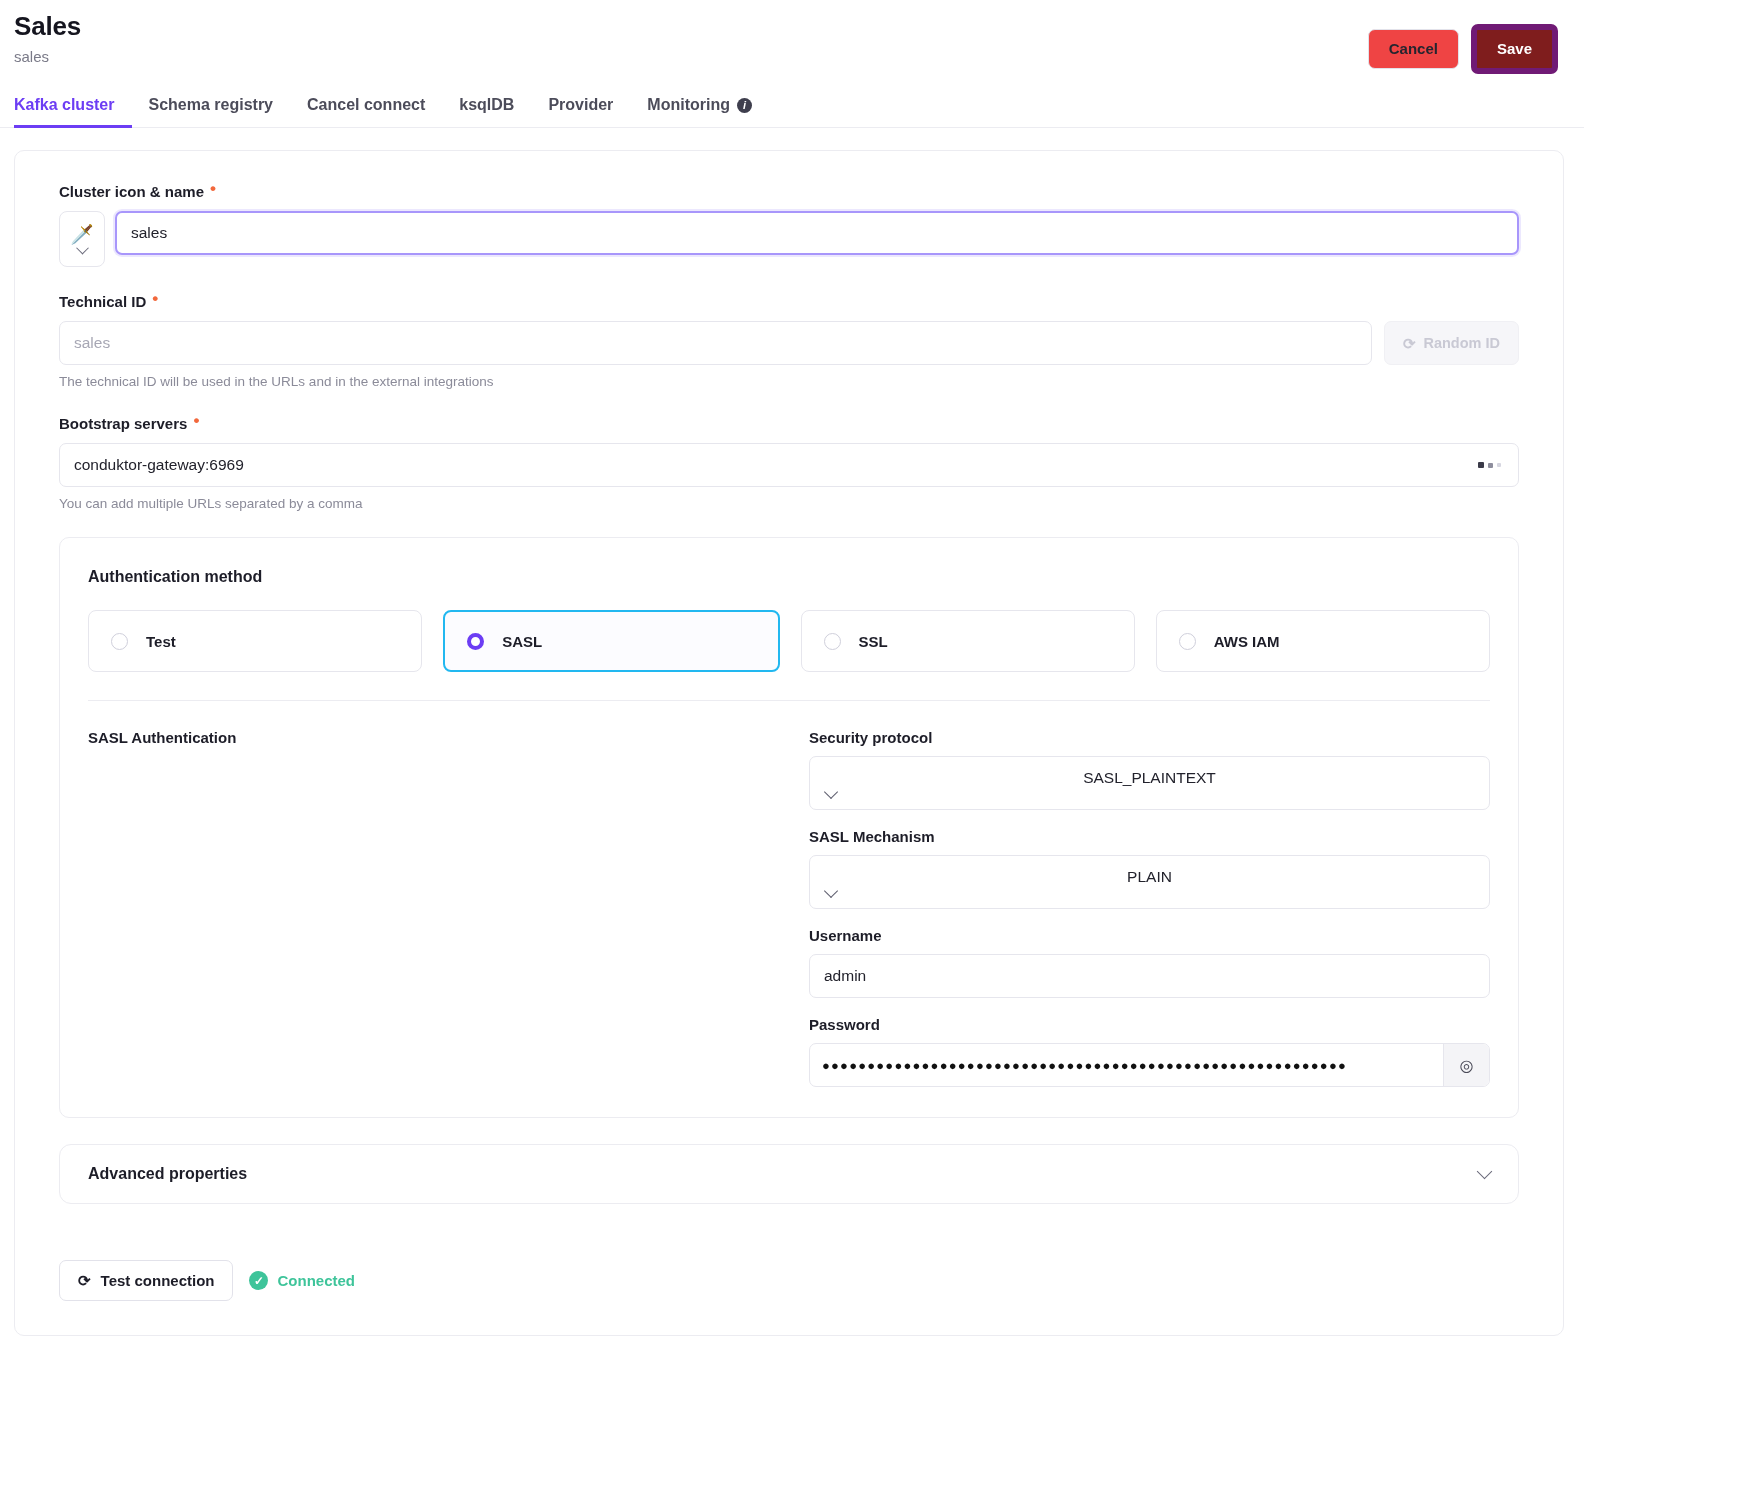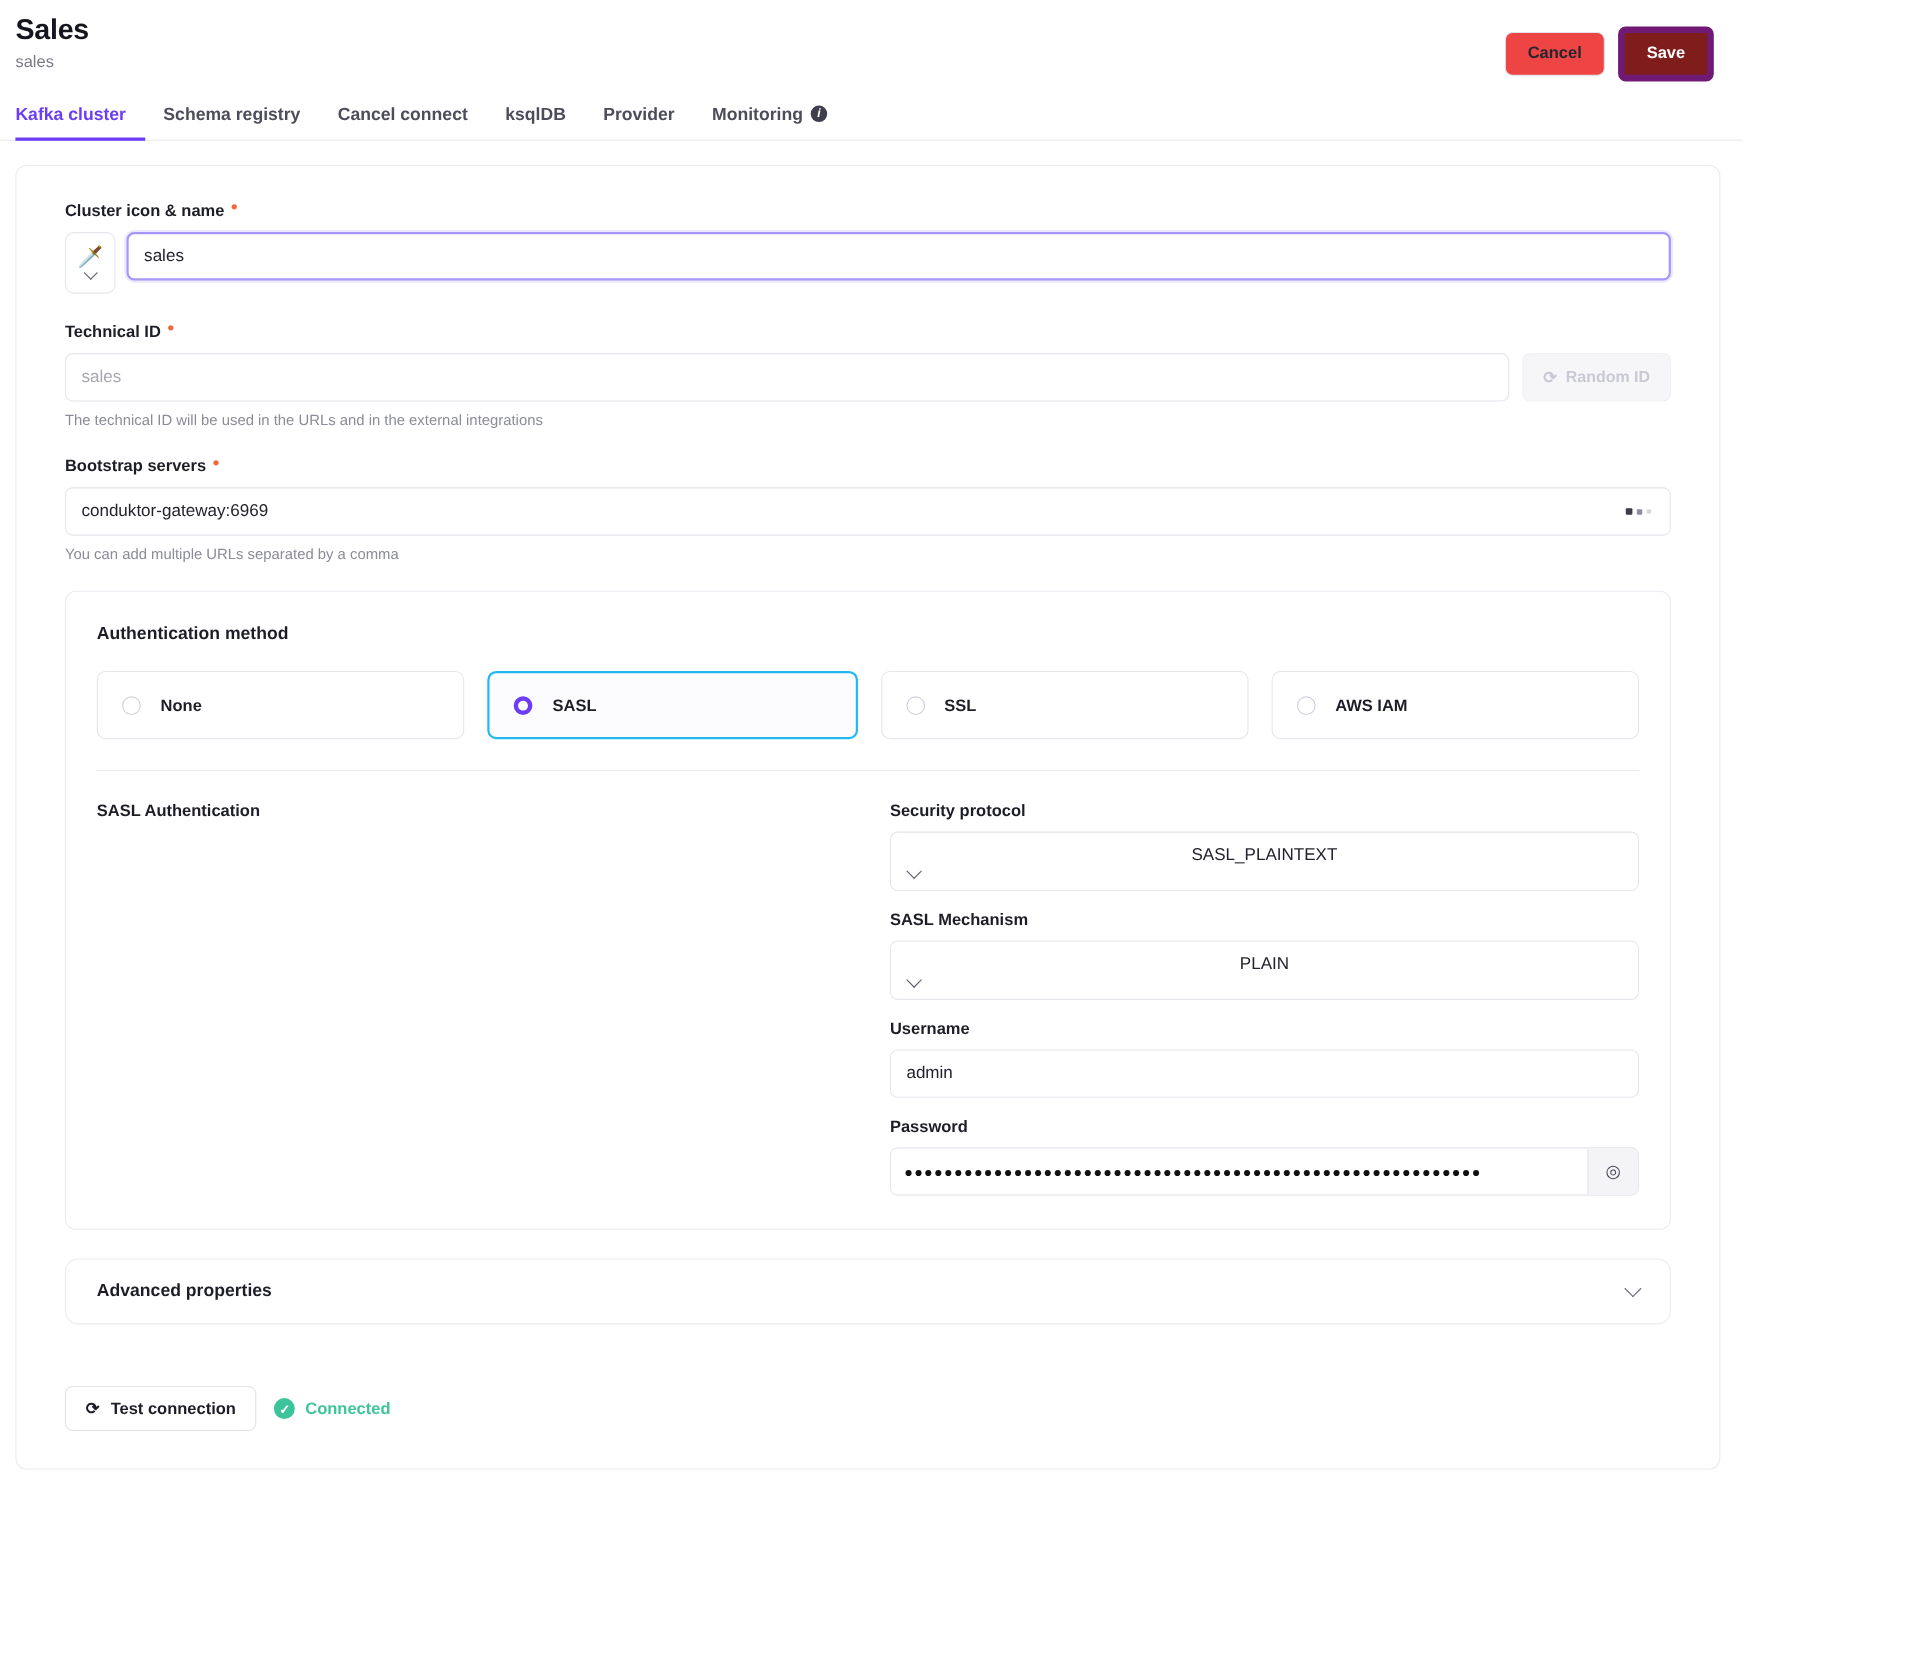--- a/index.html
+++ b/index.html
@@ -82,20 +82,21 @@
   }
   .tab {
     font-size: 16px;
     font-weight: bold;
     color: #4c4c5a;
     padding: 0 17px 11px 17px;
     margin-bottom: -1px;
     cursor: pointer;
     border-bottom: 3px solid transparent;
     display: flex;
+    align-items: center;
     gap: 7px;
     white-space: nowrap;
   }
   .tab:first-child { padding-left: 0; }
   .tab.active {
     color: #6c3df4;
     border-bottom-color: #6c3df4;
   }
   .info-icon {
     display: inline-flex;
@@ -540,21 +541,21 @@
       </div>
       <div class="help-text">You can add multiple URLs separated by a comma</div>
     </div>
 
     <div class="panel">
       <div class="panel-title">Authentication method</div>
 
       <div class="radio-row">
         <div class="radio-card">
           <span class="radio"></span>
-          <span class="radio-label">None</span>
+          <span class="radio-label">Test</span>
         </div>
         <div class="radio-card selected">
           <span class="radio on"></span>
           <span class="radio-label">SASL</span>
         </div>
         <div class="radio-card">
           <span class="radio"></span>
           <span class="radio-label">SSL</span>
         </div>
         <div class="radio-card">

